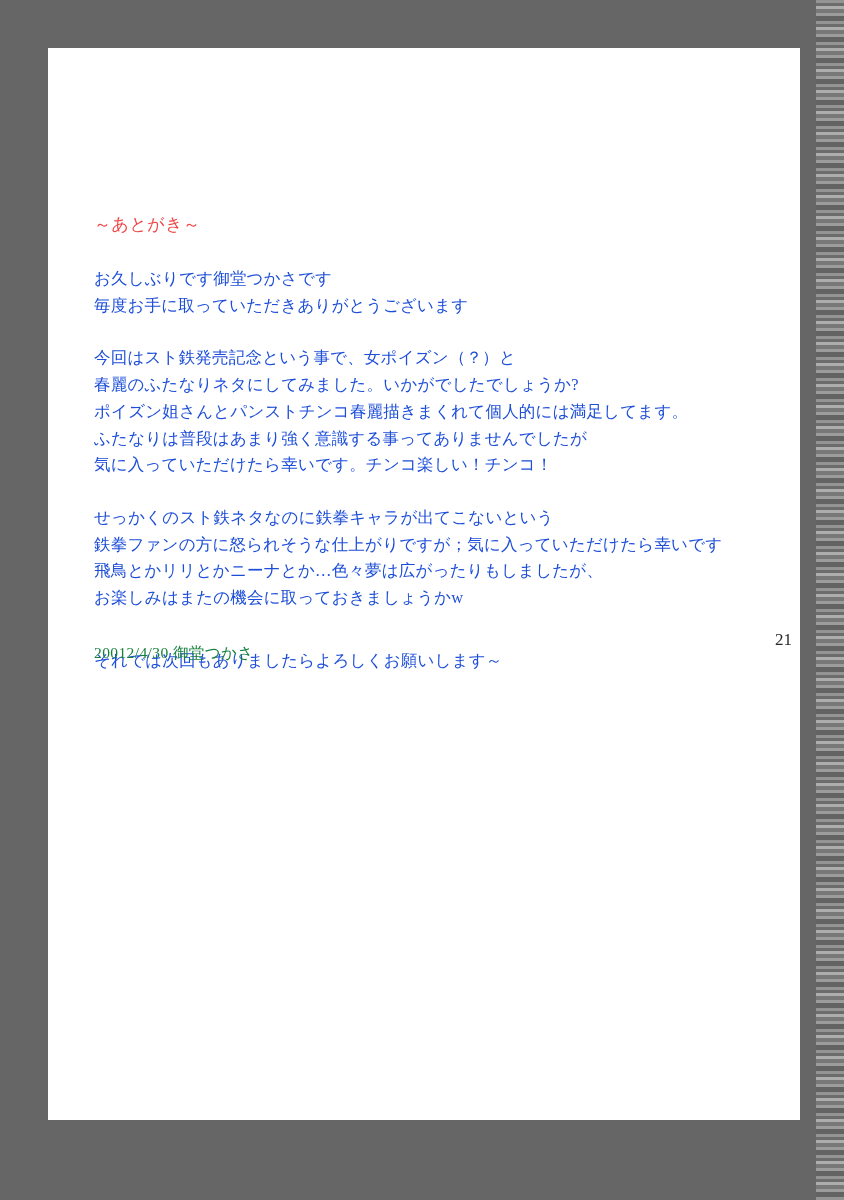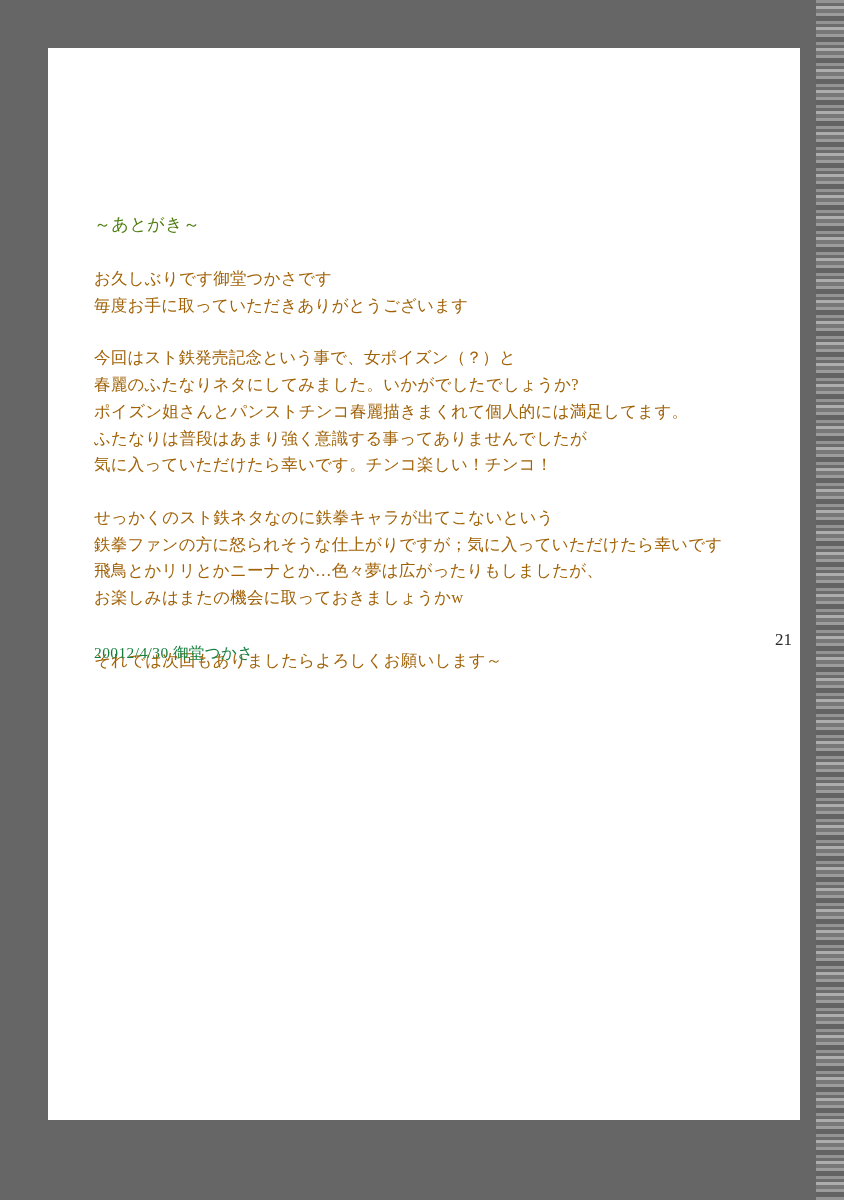--- a/index.html
+++ b/index.html
@@ -56,29 +56,29 @@
     background: #ffffff;
   }
   .page-content {
     position: absolute;
     left: 46px;
     top: 165px;
     width: 660px;
   }
   .afterword-heading {
     font-size: 17px;
-    color: #4d7c0f;
+    color: #ef4444;
     letter-spacing: 0.5px;
     margin: 0 0 30px 0;
     font-weight: normal;
   }
   .para {
     font-size: 16.5px;
     line-height: 1.62;
-    color: #a16207;
+    color: #1d4ed8;
     margin: 14px 0 26px 0;
     letter-spacing: 0.2px;
     white-space: pre-line;
   }
   .para.gap-large {
     margin-bottom: 36px;
   }
   .signature {
     position: absolute;
     left: 46px;

